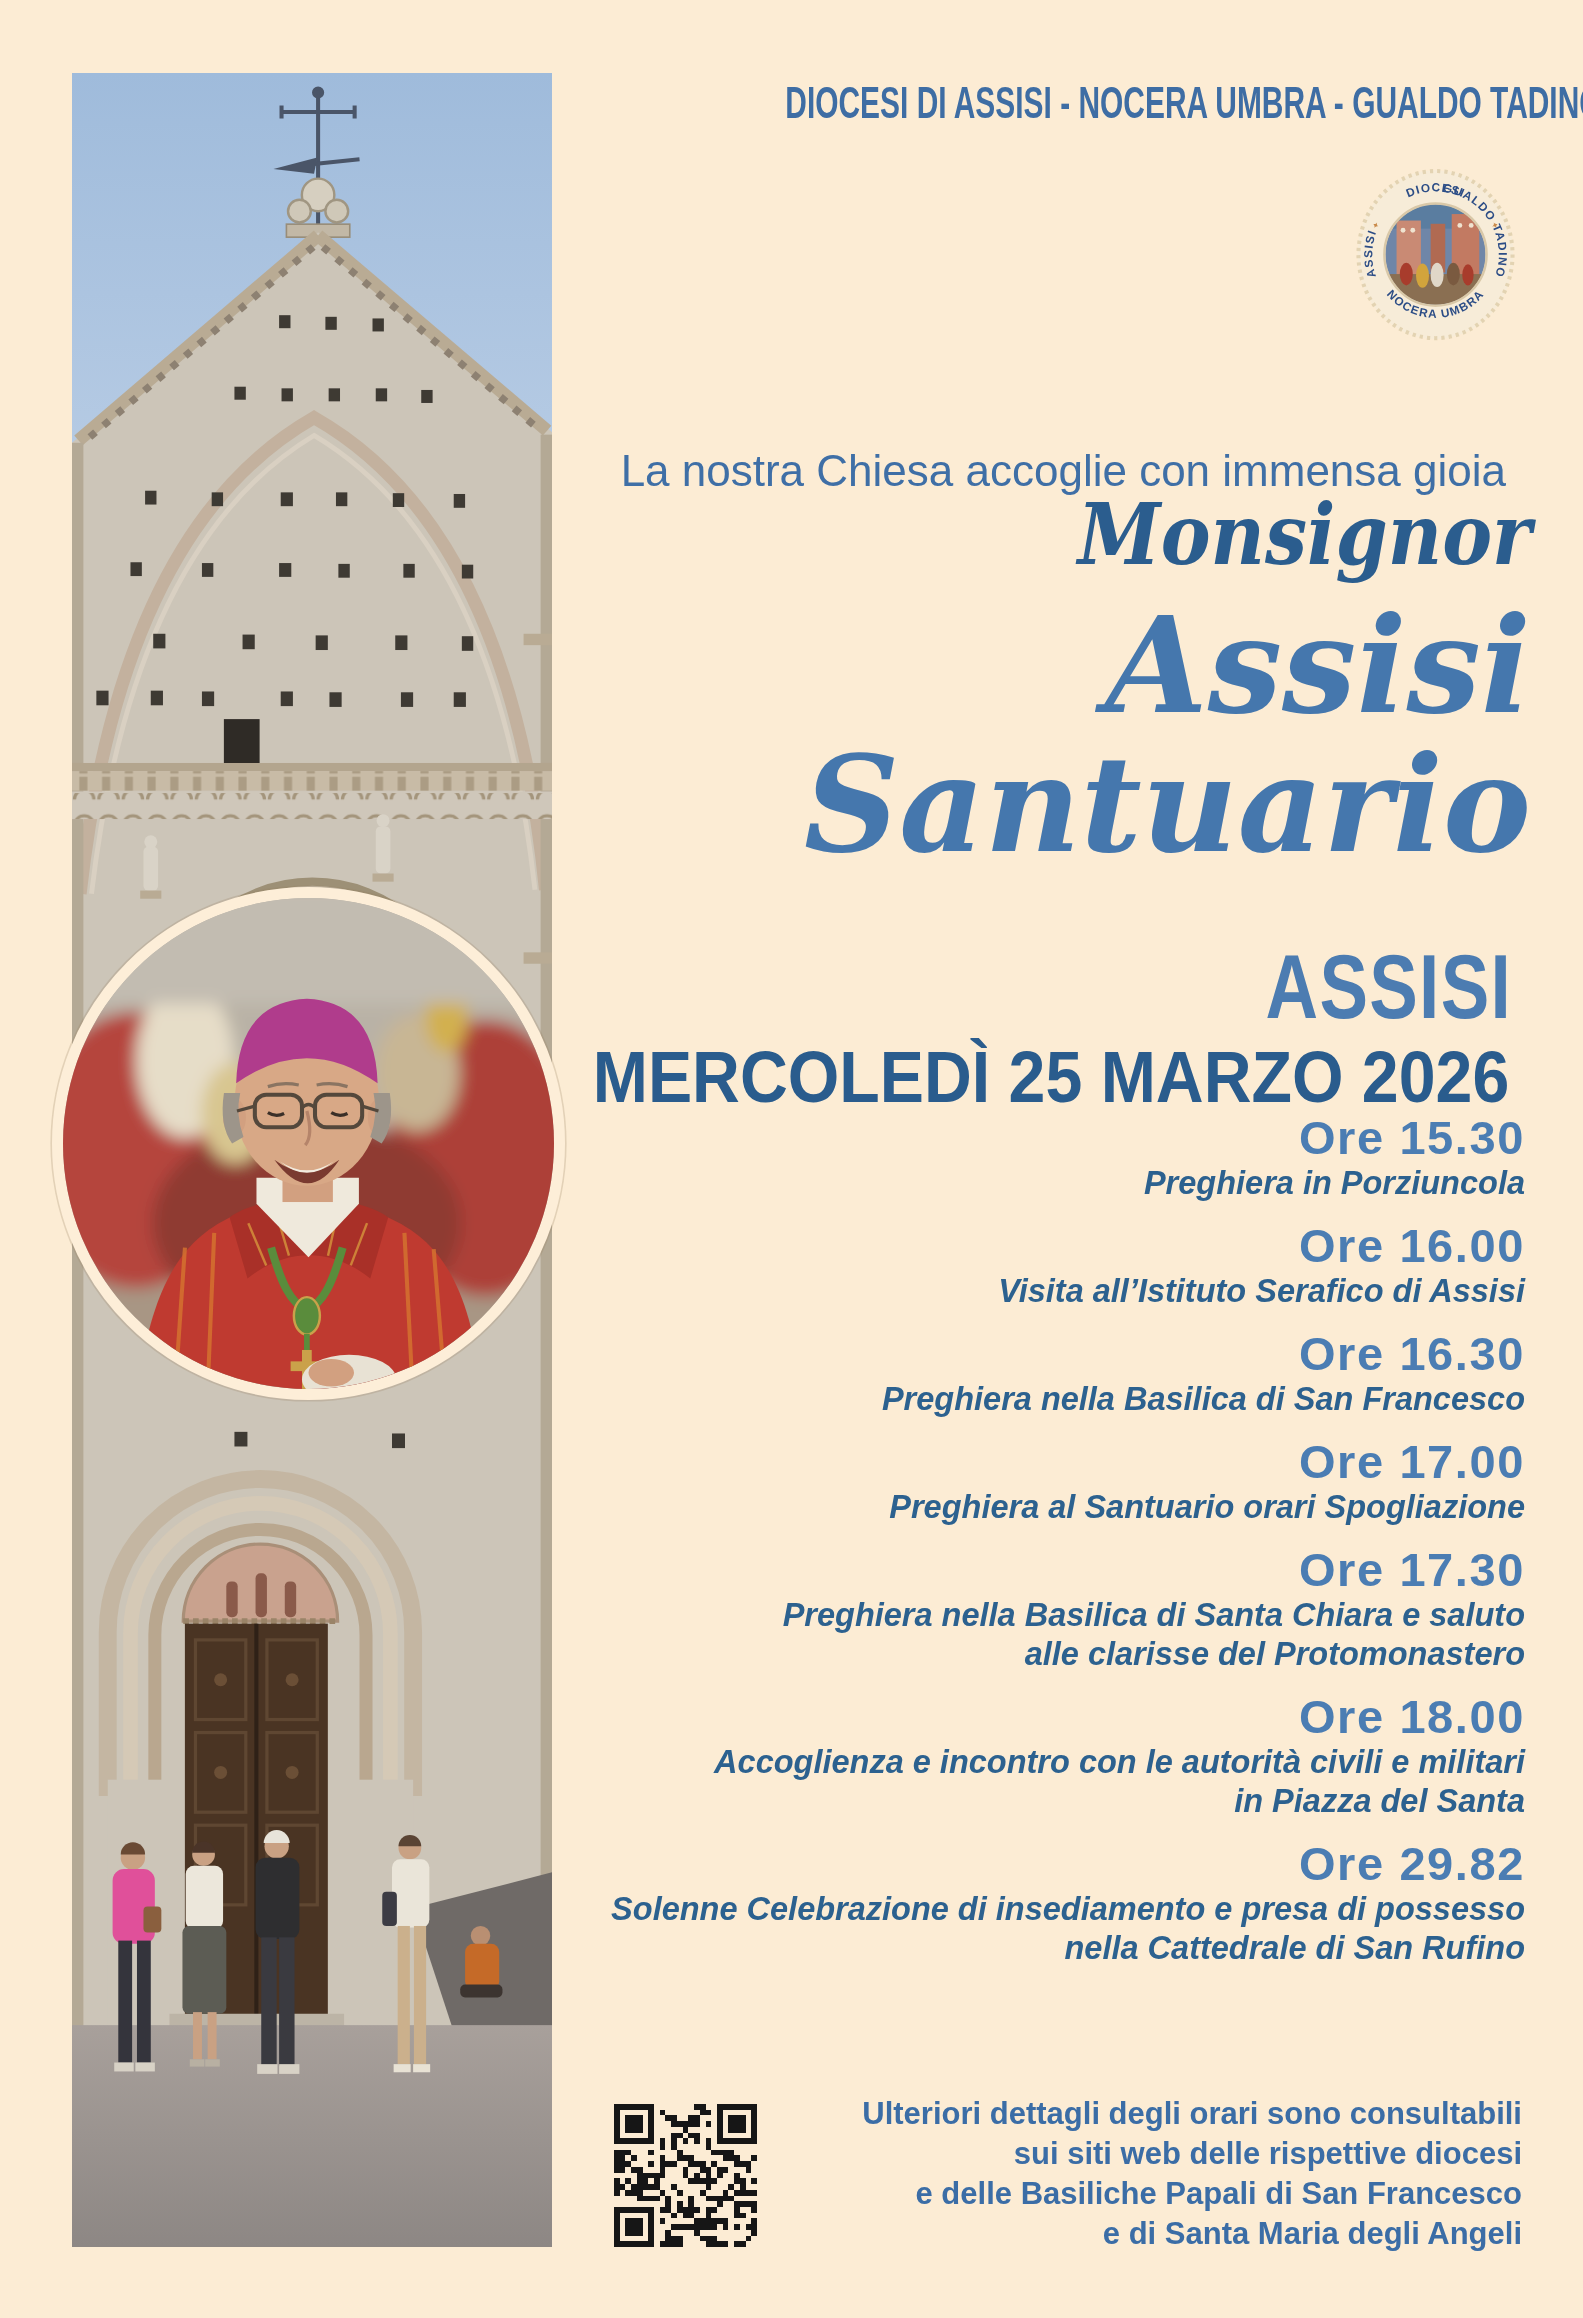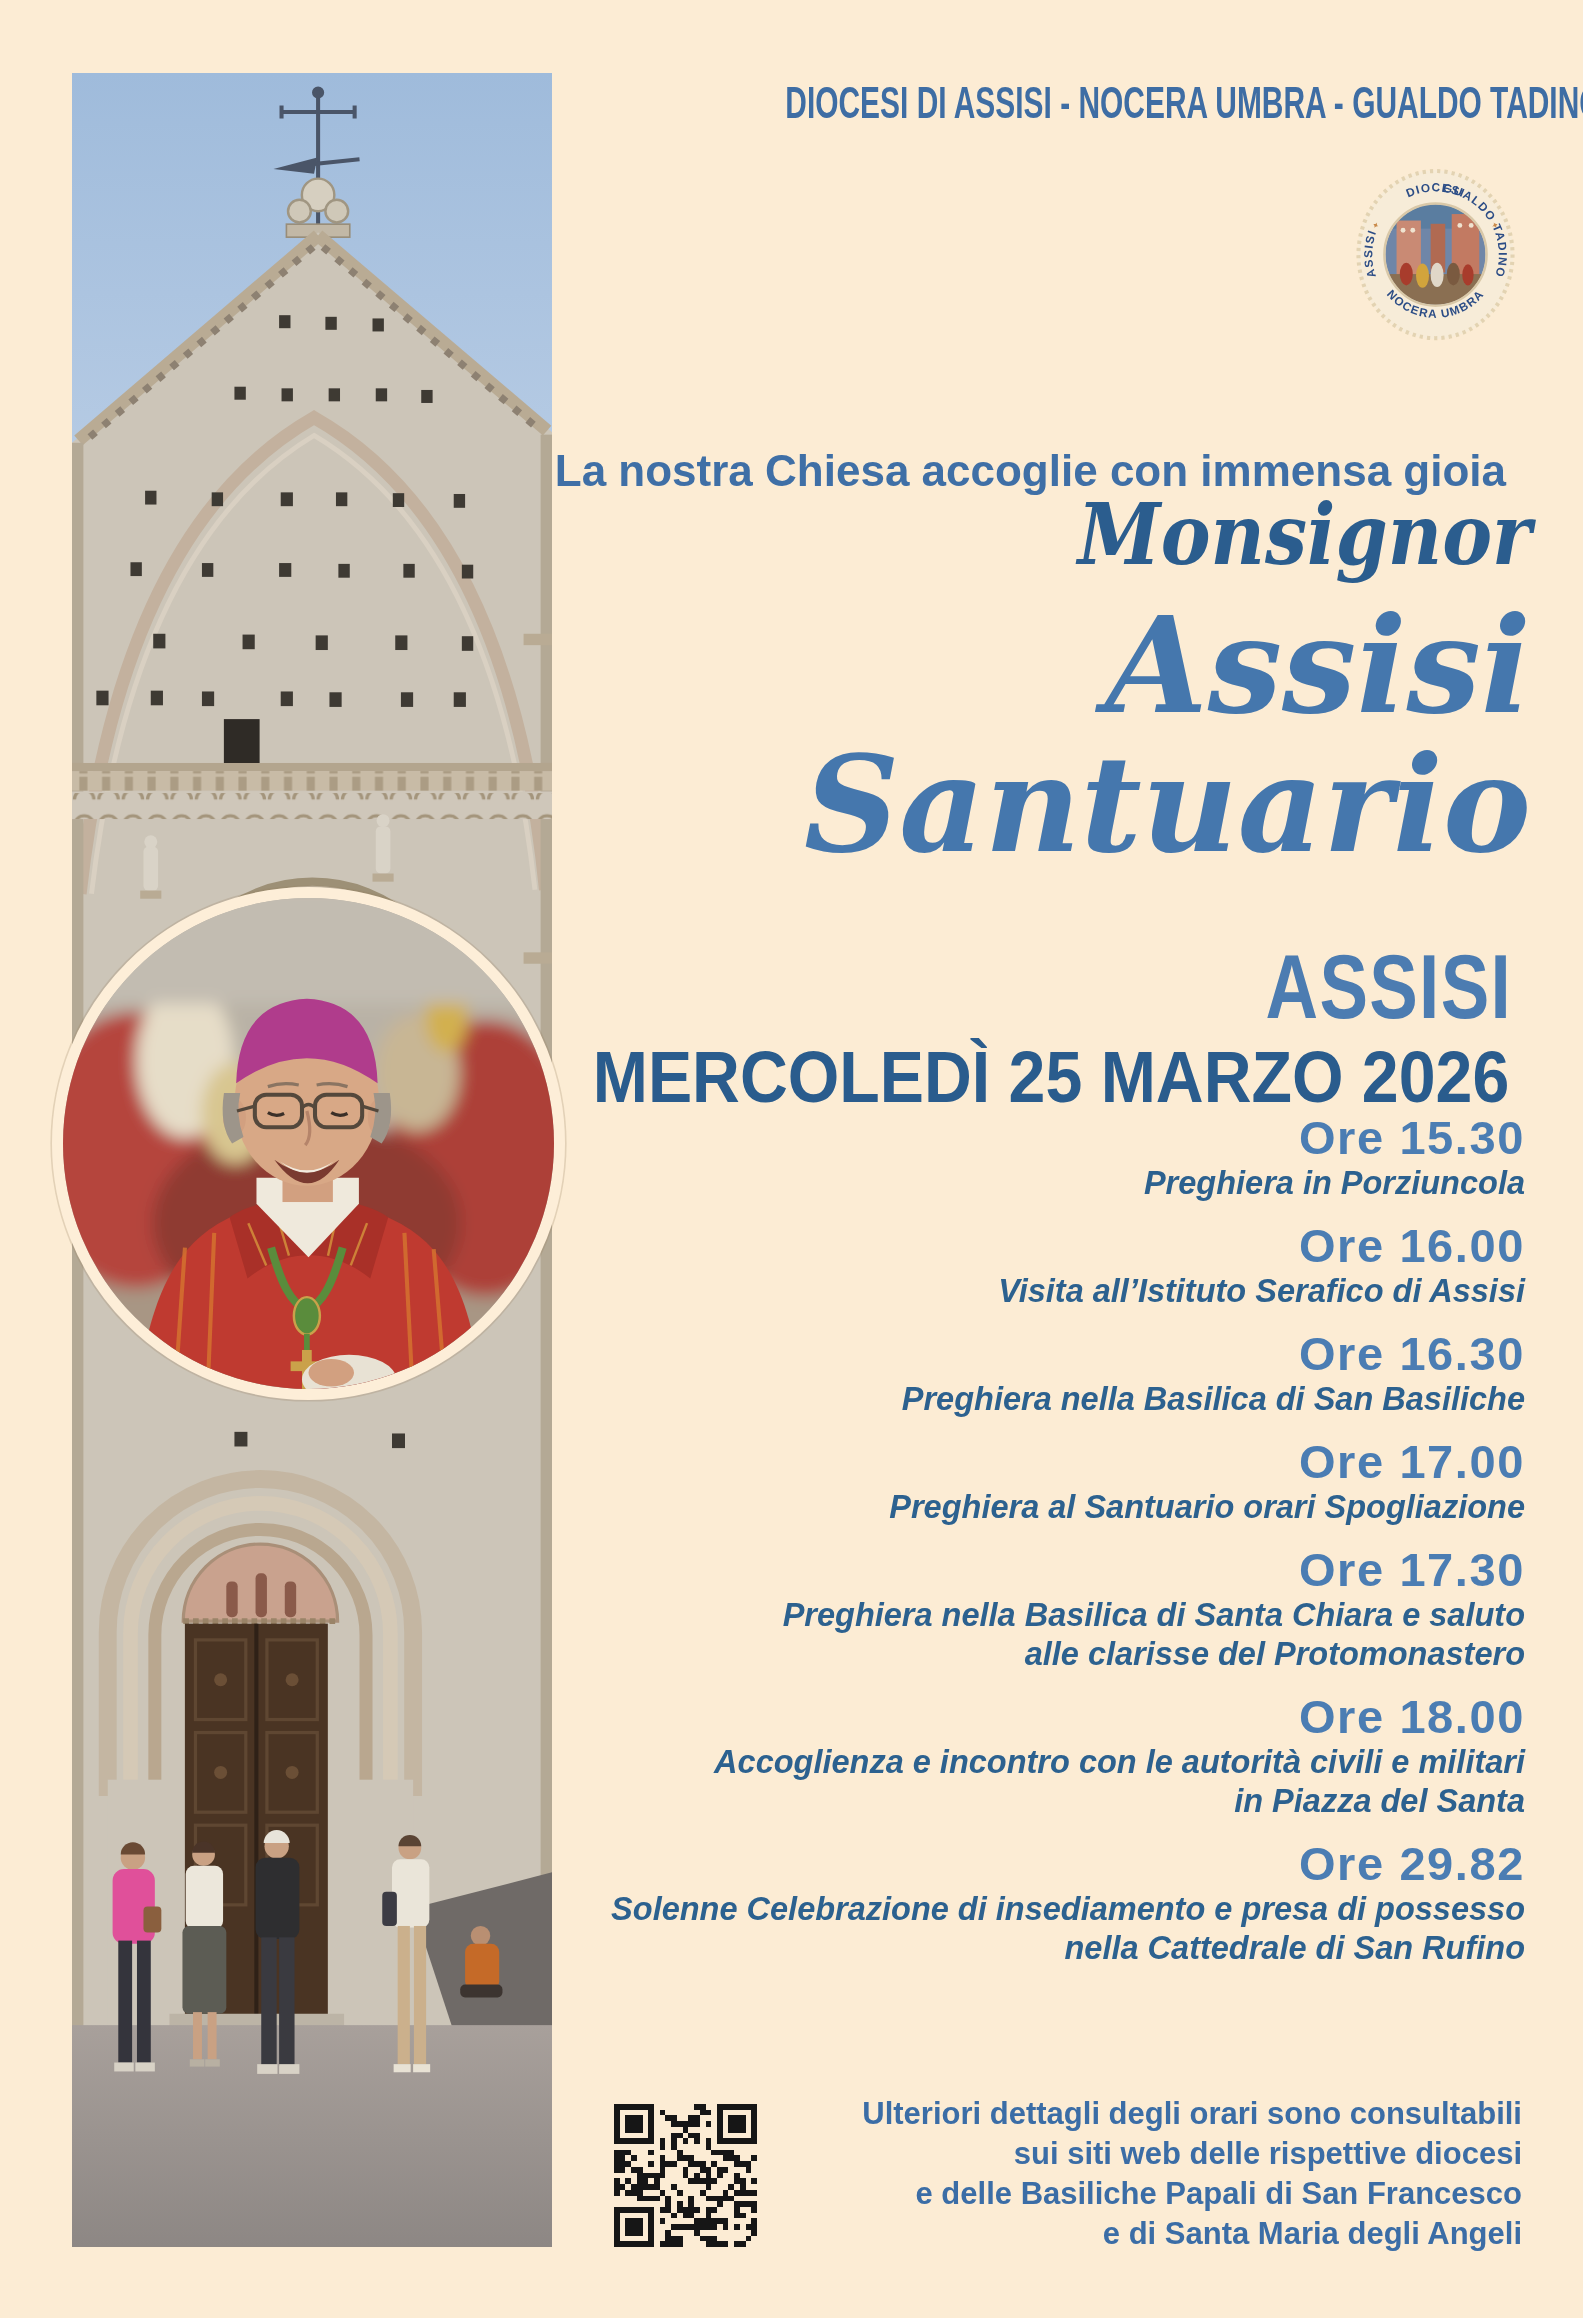--- a/index.html
+++ b/index.html
@@ -12,21 +12,21 @@
   
   .bishop{left:52px;top:887px;width:491px;height:491px;border-radius:50%;
           border:11.4px solid #fdeed8;box-shadow:0 0 0 1.6px rgba(150,128,96,.25);overflow:hidden;background:#b9b2a6;}
   .bishop svg{display:block;width:100%;height:100%;}
   
   .header{left:569px;top:77px;width:967px;text-align:center;color:#3e6da4;
           font-weight:bold;font-size:44px;line-height:52px;white-space:nowrap;padding-left:24.4px;}
   .header span{display:inline-block;transform:scaleX(.68);transform-origin:center;}
   .logo{left:1356px;top:167px;width:159px;height:176px;}
   
-  .tagline{right:78px;top:446px;font-size:44px;font-weight:bold;color:#3f6fa6;white-space:nowrap;}
+  .tagline{right:78px;top:446px;font-size:44px;font-weight:normal;color:#3f6fa6;white-space:nowrap;}
   .monsignor{right:53px;top:484px;font-family:"DejaVu Serif","Liberation Serif",serif;
              font-style:italic;font-weight:bold;font-size:85px;color:#2b5d8e;white-space:nowrap;
              transform:scaleX(.88);transform-origin:right center;}
   .bigname{right:53px;top:596px;font-family:"DejaVu Serif","Liberation Serif",serif;
            font-style:italic;font-weight:bold;font-size:132px;line-height:139px;color:#4577ad;
            text-align:right;white-space:nowrap;}
   .city{right:72px;top:935px;font-size:91px;font-weight:bold;color:#4c7cb1;white-space:nowrap;
         transform:scaleX(.8);transform-origin:right center;letter-spacing:1.6px;}
   .dateline{right:75px;top:1036px;font-size:72px;font-weight:bold;color:#2a5c8d;white-space:nowrap;
         transform:scaleX(.92);transform-origin:right center;}
@@ -364,21 +364,21 @@
     <div class="sched-desc">Preghiera in Porziuncola</div>
       </div>
 
     <div class="sched-item">
       <div class="sched-time">Ore 16.00</div>
     <div class="sched-desc">Visita all’Istituto Serafico di Assisi</div>
       </div>
 
     <div class="sched-item">
       <div class="sched-time">Ore 16.30</div>
-    <div class="sched-desc">Preghiera nella Basilica di San Basiliche</div>
+    <div class="sched-desc">Preghiera nella Basilica di San Francesco</div>
       </div>
 
     <div class="sched-item">
       <div class="sched-time">Ore 17.00</div>
     <div class="sched-desc">Preghiera al Santuario orari Spogliazione</div>
       </div>
 
     <div class="sched-item">
       <div class="sched-time">Ore 17.30</div>
     <div class="sched-desc">Preghiera nella Basilica di Santa Chiara e saluto</div>

